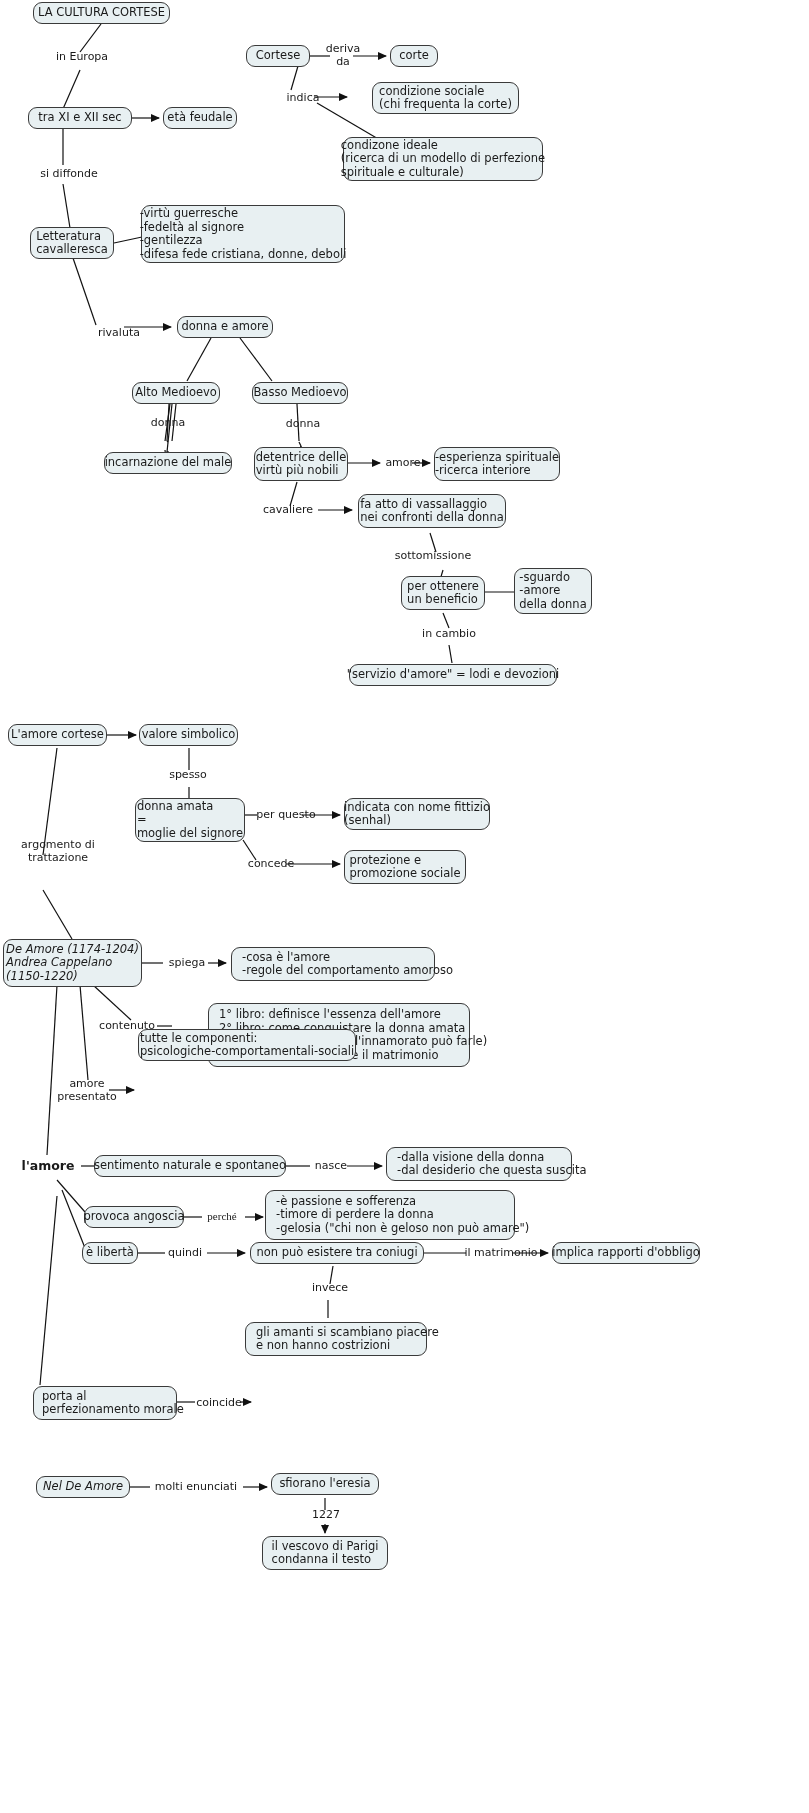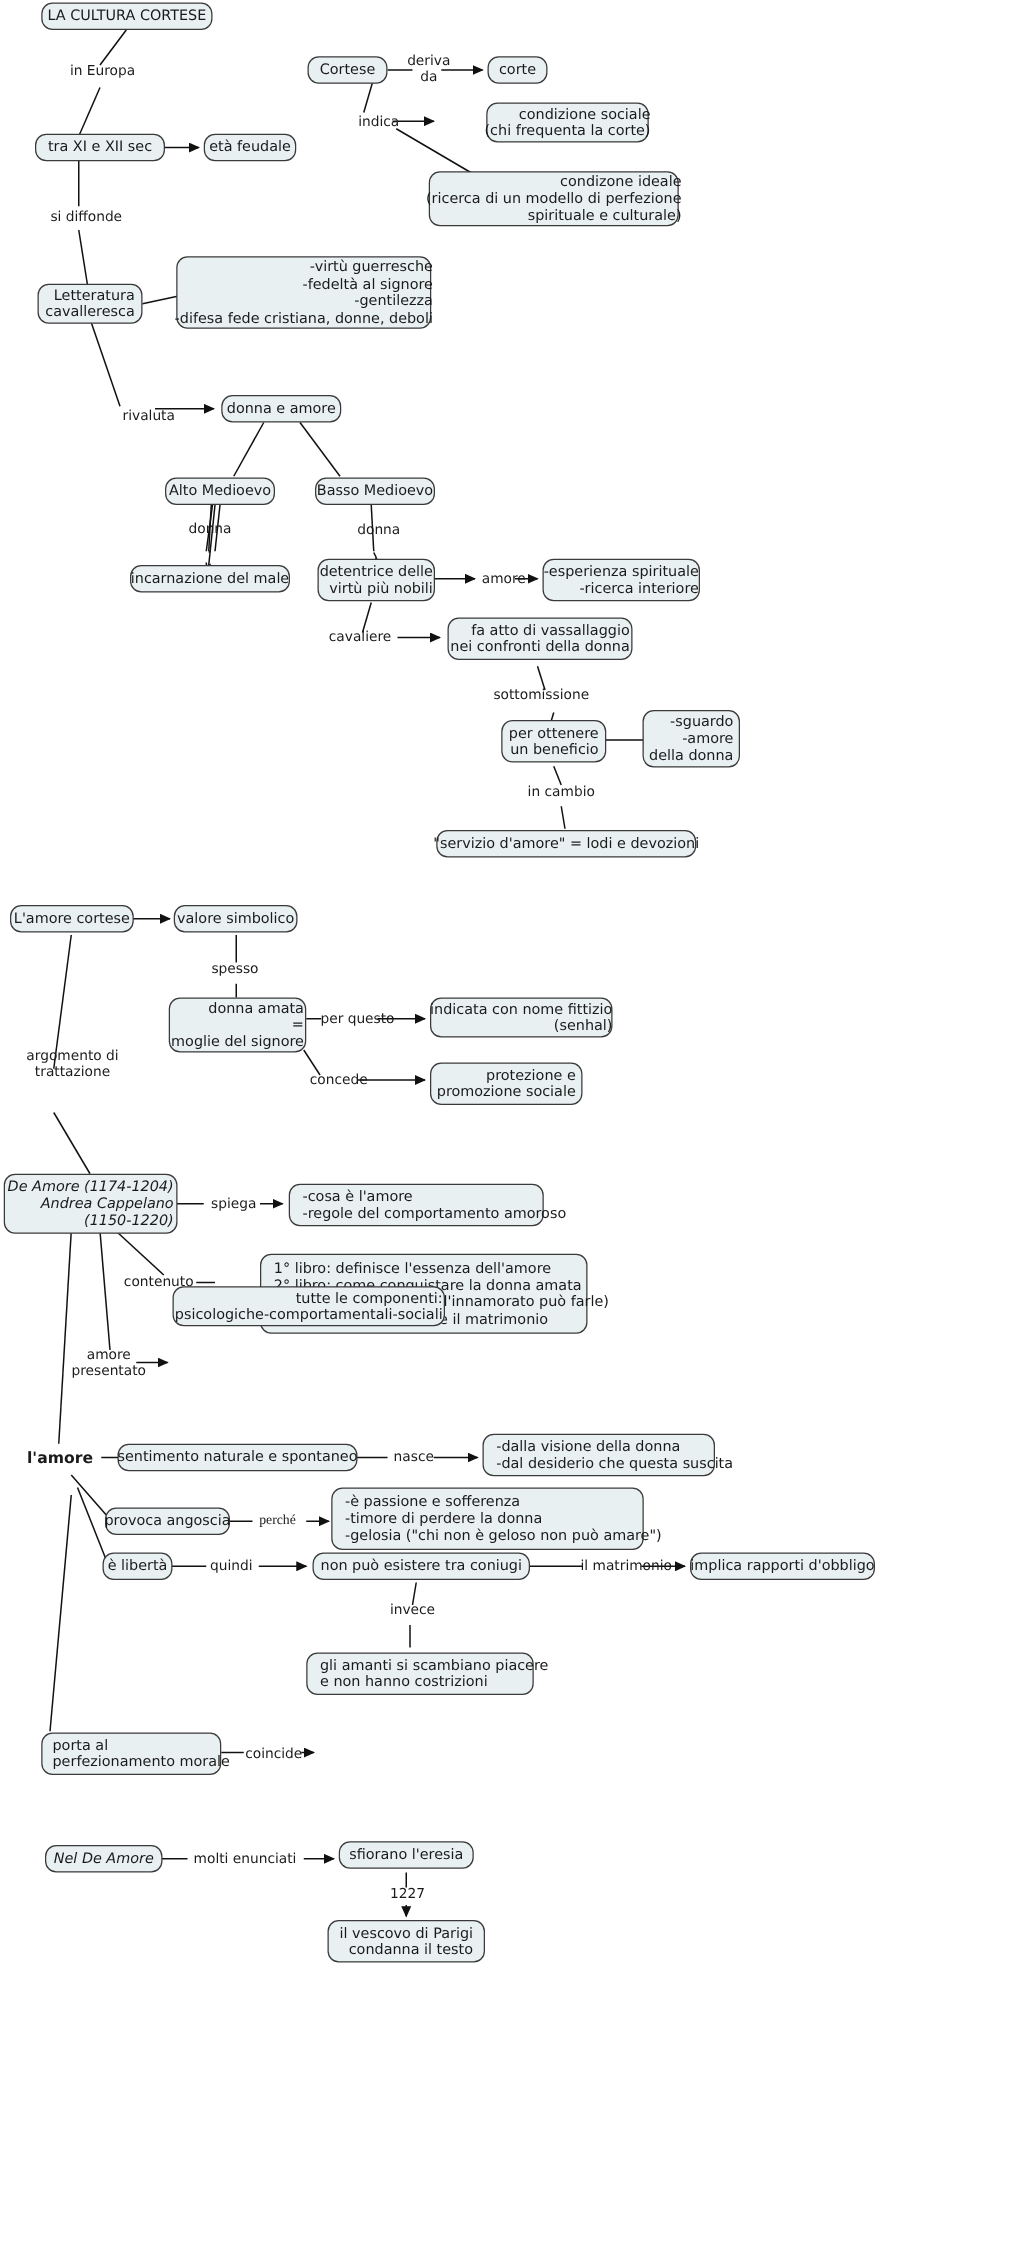--- a/index.html
+++ b/index.html
@@ -23,21 +23,21 @@
   }
   .node{
     position:absolute;
     box-sizing:border-box;
     background:#e8f0f2;
     border:1px solid #3a3a3a;
     border-radius:9px;
     display:flex;
     align-items:center;
     justify-content:center;
-    text-align:right;
+    text-align:left;
     font-size:11.5px;
     line-height:13.5px;
     padding:3px 7px;
     white-space:pre;
     z-index:3;
   }
   .node.left-align{ justify-content:flex-start; text-align:left; }
   .edge-label{
     position:absolute;
     font-size:11px;
@@ -158,21 +158,21 @@
 
   <div class="node" style="left:246px;top:45px;width:64px;height:22px;">Cortese</div>
 
   <div class="edge-label" style="left:322px;top:42px;width:42px;">deriva
 da</div>
 
   <div class="node" style="left:390px;top:45px;width:48px;height:22px;">corte</div>
 
   <div class="edge-label" style="left:283px;top:91px;width:40px;">indica</div>
 
-  <div class="node" style="left:389px;top:82px;width:130px;height:32px;">condizione sociale
+  <div class="node" style="left:372px;top:82px;width:147px;height:32px;">condizione sociale
 (chi frequenta la corte)</div>
 
   <div class="node" style="left:343px;top:137px;width:200px;height:44px;">condizone ideale
 (ricerca di un modello di perfezione
 spirituale e culturale)</div>
 
   <div class="node" style="left:30px;top:227px;width:84px;height:32px;">Letteratura
 cavalleresca</div>
 
   <div class="node" style="left:141px;top:205px;width:204px;height:58px;">-virtù guerresche

